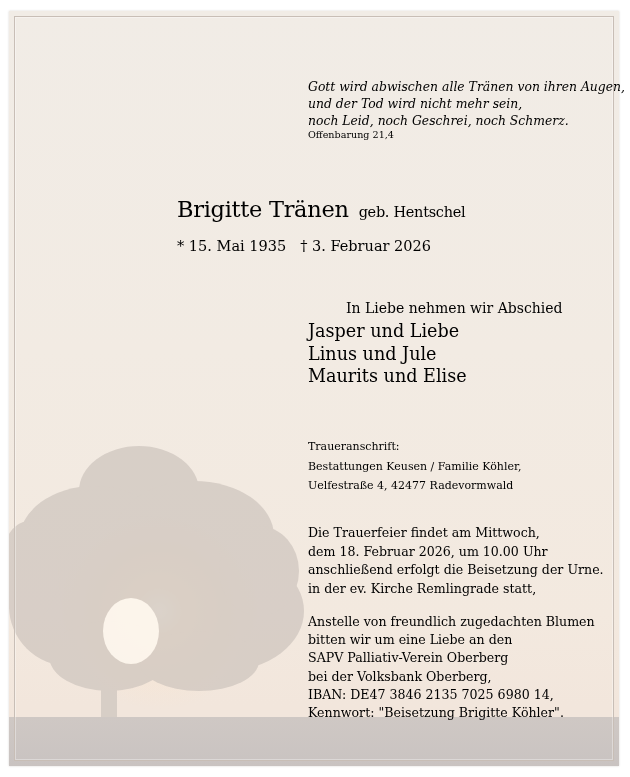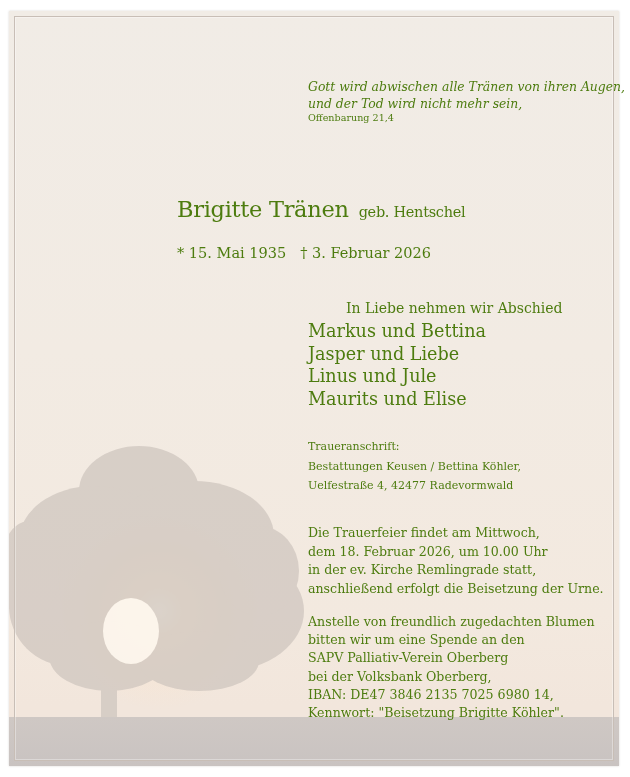--- a/index.html
+++ b/index.html
@@ -23,27 +23,27 @@
   .ground {
     position:absolute; left:0; top:706px; width:100%; height:49px;
     background: linear-gradient(180deg, #cfc8c4 0%, #c9c3c1 100%);
   }
   .frame {
     position:absolute; left:5px; top:5px; right:5px; bottom:5px;
     border:1px solid #c8beb6;
     box-shadow: inset 0 0 0 1px rgba(255,255,255,0.35);
     pointer-events:none;
   }
-  .txt { position:absolute; color:#4d7c0f; font-family:"DejaVu Serif", serif; white-space:nowrap; }
+  .txt { position:absolute; color:#000000; font-family:"DejaVu Serif", serif; white-space:nowrap; }
   .verse { left:308px; top:78px; font-style:italic; font-size:12.4px; line-height:17px; }
   .verse-ref { font-style:normal; font-size:9.6px; line-height:12px; display:block; }
   .name-block { left:177px; top:194px; }
   .name { font-size:22.5px; line-height:30px; letter-spacing:-0.3px; }
   .maiden { font-size:14.5px; margin-left:10px; }
-  .dates { font-size:14.5px; line-height:22px; margin-top:15px; }
+  .dates { font-size:14.5px; line-height:22px; margin-top:8px; }
   .dates .died { margin-left:14px; }
   .farewell { left:308px; top:298px; font-size:14px; line-height:20px;margin-left:38px; }
   .mourners { left:308px; top:320px; font-size:17.6px; line-height:22.5px; }
   .section { left:308px; font-size:11px; line-height:19.5px; }
   .addr { top:437px; }
   .service { top:524px; font-size:12.6px; line-height:18.5px; }
   .donation { top:613px; font-size:12.6px; line-height:18.2px; }
   .line { display:block; }
 </style>
 </head>
@@ -70,50 +70,50 @@
     <ellipse cx="122" cy="210" rx="28" ry="33" fill="#fff8ee" opacity="0.9"></ellipse>
   </svg>
 
   <div class="ground"></div>
   <div class="frame"></div>
 </div>
 
 <div class="txt verse">
   <span class="line">Gott wird abwischen alle Tränen von ihren Augen,</span>
   <span class="line">und der Tod wird nicht mehr sein,</span>
+  <span class="line">noch Leid, noch Geschrei, noch Schmerz.</span>
   <span class="verse-ref">Offenbarung 21,4</span>
 </div>
 
 <div class="txt name-block">
   <div class="name"><span>Brigitte Tränen</span><span class="maiden">geb. Hentschel</span></div>
   <div class="dates"><span>* 15. Mai 1935</span><span class="died">† 3. Februar 2026</span></div>
 </div>
 
 <div class="txt farewell">In Liebe nehmen wir Abschied</div>
 
 <div class="txt mourners">
-  <span class="line">Markus und Bettina</span>
   <span class="line">Jasper und Liebe</span>
   <span class="line">Linus und Jule</span>
   <span class="line">Maurits und Elise</span>
 </div>
 
 <div class="txt section addr">
   <span class="line">Traueranschrift:</span>
-  <span class="line">Bestattungen Keusen / Bettina Köhler,</span>
+  <span class="line">Bestattungen Keusen / Familie Köhler,</span>
   <span class="line">Uelfestraße 4, 42477 Radevormwald</span>
 </div>
 
 <div class="txt section service">
   <span class="line">Die Trauerfeier findet am Mittwoch,</span>
   <span class="line">dem 18. Februar 2026, um 10.00 Uhr</span>
+  <span class="line">anschließend erfolgt die Beisetzung der Urne.</span>
   <span class="line">in der ev. Kirche Remlingrade statt,</span>
-  <span class="line">anschließend erfolgt die Beisetzung der Urne.</span>
 </div>
 
 <div class="txt section donation">
   <span class="line">Anstelle von freundlich zugedachten Blumen</span>
-  <span class="line">bitten wir um eine Spende an den</span>
+  <span class="line">bitten wir um eine Liebe an den</span>
   <span class="line">SAPV Palliativ-Verein Oberberg</span>
   <span class="line">bei der Volksbank Oberberg,</span>
   <span class="line">IBAN: DE47 3846 2135 7025 6980 14,</span>
   <span class="line">Kennwort: "Beisetzung Brigitte Köhler".</span>
 </div>
 
 </body></html>

